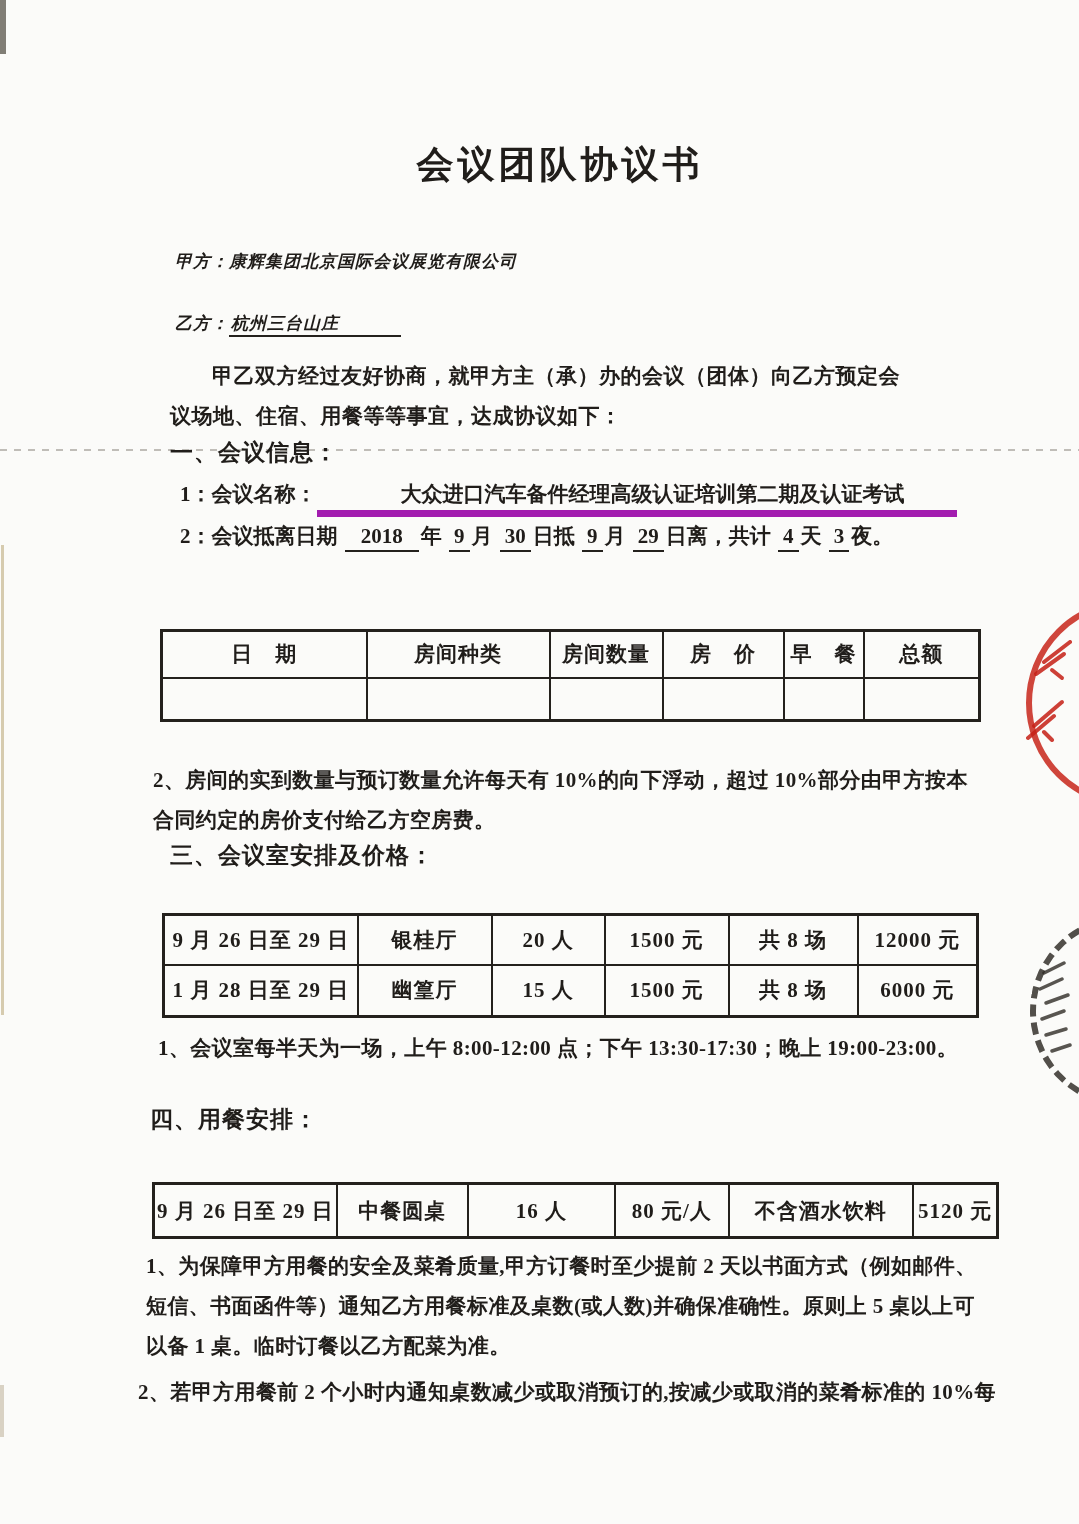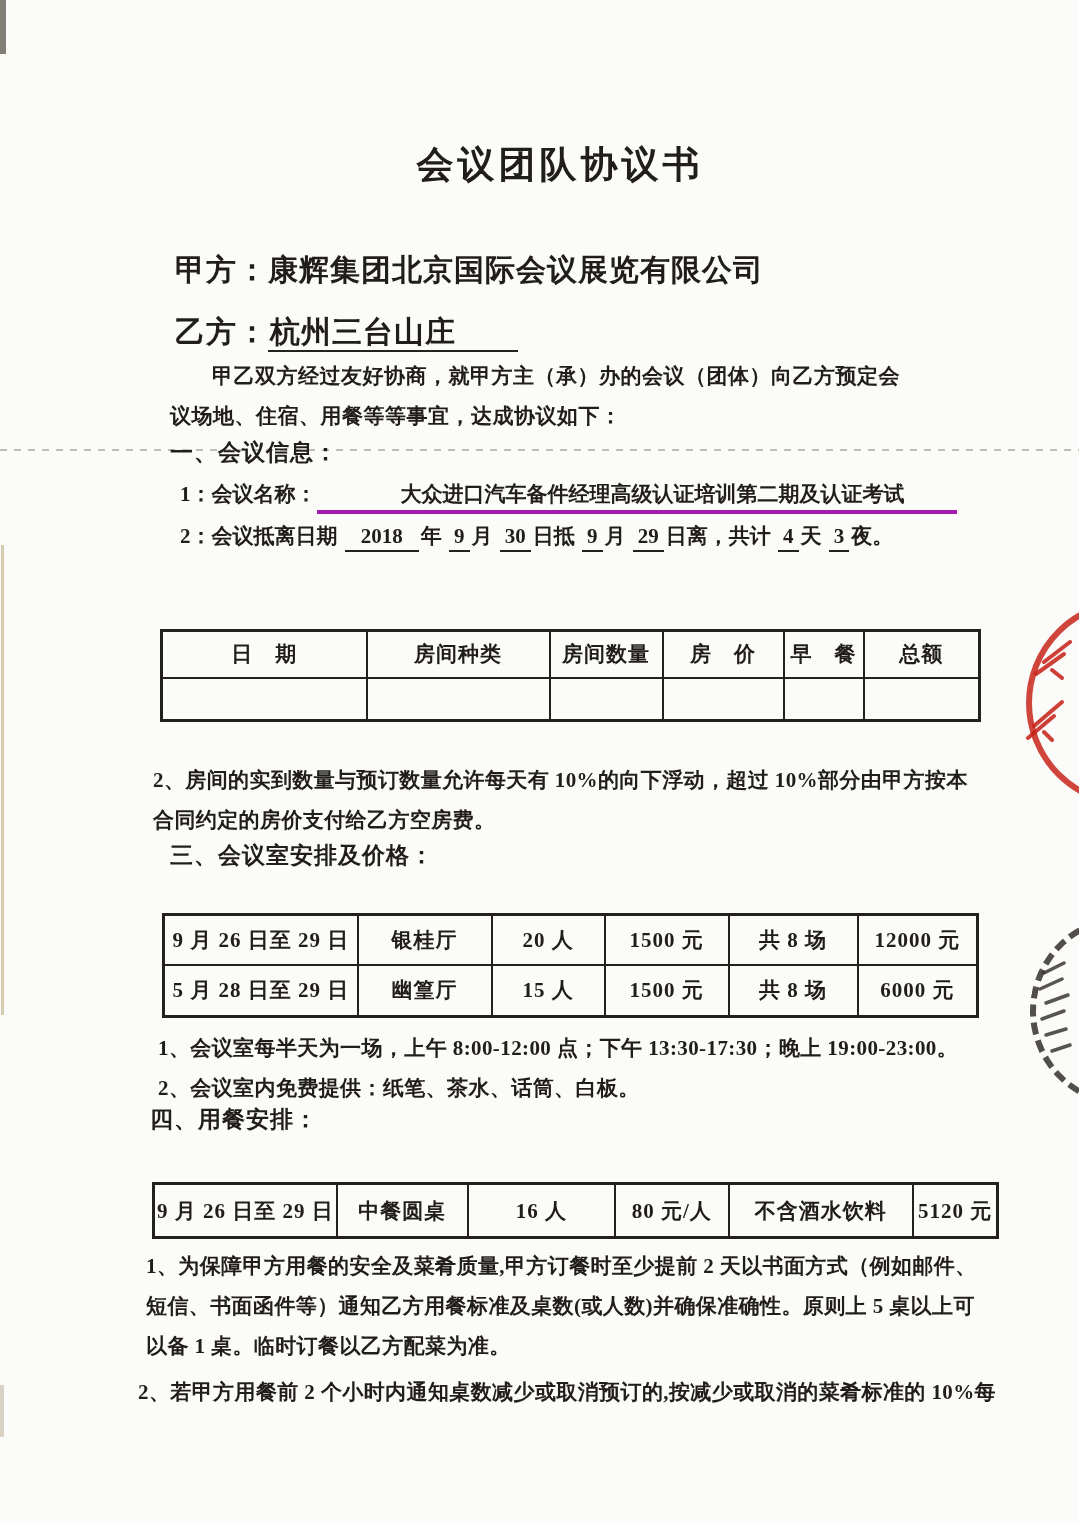--- a/index.html
+++ b/index.html
@@ -8,38 +8,38 @@
     background:#fbfbf9;
     font-family:"Liberation Serif","DejaVu Serif",serif;
     color:#201d1a;
   }
   .page{position:absolute;inset:0;}
   .abs{position:absolute;}
   .title{
     top:140px;left:60px;width:1000px;text-align:center;
     font-size:37px;font-weight:700;letter-spacing:4px;
   }
-  .party{font-size:30px;font-weight:700;letter-spacing:1px;}
+  .party{font-size:17px;font-weight:700;letter-spacing:1px;font-style:italic;}
   .party-a{top:250px;left:175px;}
   .party-b{top:312px;left:175px;}
   .u-line{border-bottom:2px solid #24211d;}
   .pb-val{padding:0 62px 2px 2px;}
   .intro{
     top:356px;left:170px;width:742px;
     font-size:21px;font-weight:700;line-height:40px;text-indent:2em;
     letter-spacing:.5px;
   }
   .heading{font-size:23px;font-weight:700;letter-spacing:1px;}
   .h-s1{top:437px;left:170px;}
   .h-s2{top:556px;left:170px;}
   .h-s3{top:840px;left:170px;}
   .h-s4{top:1104px;left:150px;}
   .fieldline{font-size:21px;font-weight:700;}
   .fl-name{top:480px;left:180px;}
-  .name-val{display:inline-block;padding:0 52px 2px 84px;border-bottom:4px solid #a21caf;}
+  .name-val{display:inline-block;padding:0 52px 2px 84px;border-bottom:7px solid #a21caf;}
   .fl-date{top:522px;left:180px;}
   .num{display:inline-block;border-bottom:2px solid #24211d;padding:0 5px 1px;margin:0 2px;}
   .num-year{padding:0 16px 1px;}
   .note{
     font-size:21px;font-weight:700;line-height:40px;letter-spacing:.4px;
   }
   .n2-1{top:680px;left:153px;width:818px;}
   .n2-2{top:760px;left:153px;width:818px;}
   .n3-1{top:1028px;left:158px;width:820px;}
   .n3-2{top:1068px;left:158px;width:820px;}
@@ -154,31 +154,30 @@
     <tbody>
     <tr style="height:50px">
       <td>9 月 26 日至 29 日</td>
       <td>银桂厅</td>
       <td>20 人</td>
       <td>1500 元</td>
       <td>共 8 场</td>
       <td>12000 元</td>
     </tr>
     <tr style="height:52px">
-      <td>5 月 28 日至 29 日</td>
+      <td>1 月 28 日至 29 日</td>
       <td>幽篁厅</td>
       <td>15 人</td>
       <td>1500 元</td>
       <td>共 8 场</td>
       <td>6000 元</td>
     </tr>
   </tbody>
     </table>
   <div class="abs note n3-1">1、会议室每半天为一场，上午 8:00-12:00 点；下午 13:30-17:30；晚上 19:00-23:00。</div>
-  <div class="abs note n3-2">2、会议室内免费提供：纸笔、茶水、话筒、白板。</div>
 
   <div class="abs heading h-s4">四、用餐安排：</div>
   <table class="doc-table t3">
     <colgroup>
         <col style="width:165px">
         <col style="width:131px">
         <col style="width:147px">
         <col style="width:114px">
         <col style="width:184px">
         <col style="width:85px">

